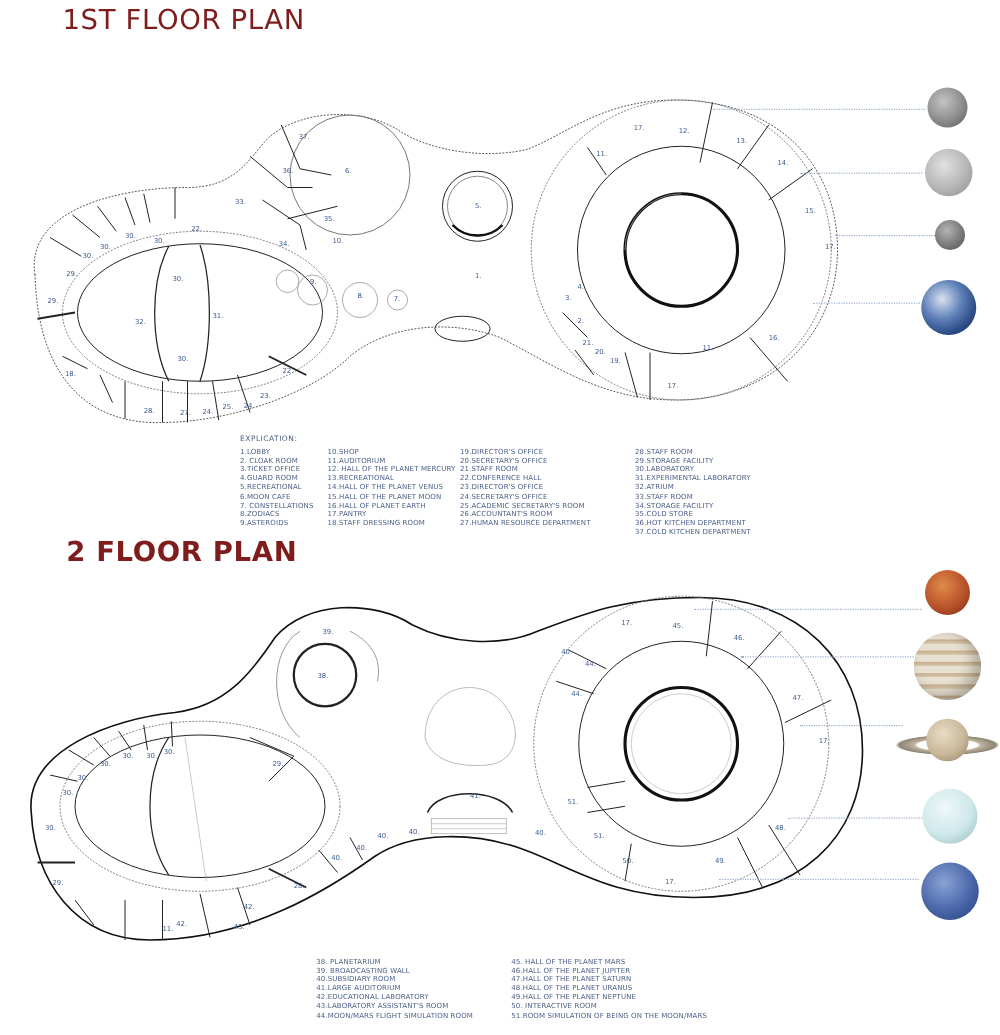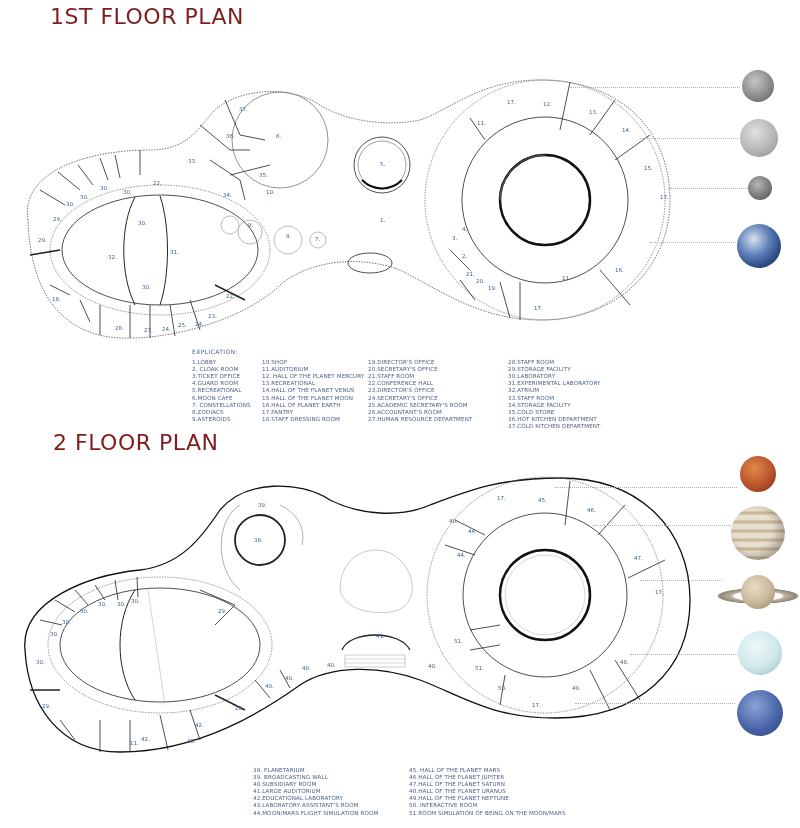--- a/index.html
+++ b/index.html
@@ -1,19 +1,19 @@
 <!DOCTYPE html>
 <html><head>
 <meta charset="utf-8">
 <style>
   html,body{margin:0;padding:0;background:#ffffff;}
   body{width:800px;height:828px;position:relative;overflow:hidden;font-family:"DejaVu Sans","Liberation Sans",sans-serif;color:#3a4e70;}
   .title{position:absolute;left:14px;font-size:22px;letter-spacing:0.5px;color:#7f1d1d;font-weight:normal;margin-left:36px;}
   #t1{top:4px;}
-  #t2{top:430px;left:17px;}
+  #t2{top:430px;left:17px;font-weight:bold;}
   svg.plan{position:absolute;left:0;}
   .lbl{font-family:"DejaVu Sans",sans-serif;font-size:5.5px;fill:#3e5d8f;}
   .legend{position:absolute;font-size:5.6px;line-height:7.1px;color:#4a5f86;white-space:nowrap;letter-spacing:0.1px;}
   .legend .col{position:absolute;top:0;}
   .legend .hd{font-size:6px;letter-spacing:0.4px;margin-bottom:4px;}
   .planet{position:absolute;border-radius:50%;}
   .connector{position:absolute;height:0;border-top:1px dotted #9fb3cc;}
 </style>
 </head>
 <body>

